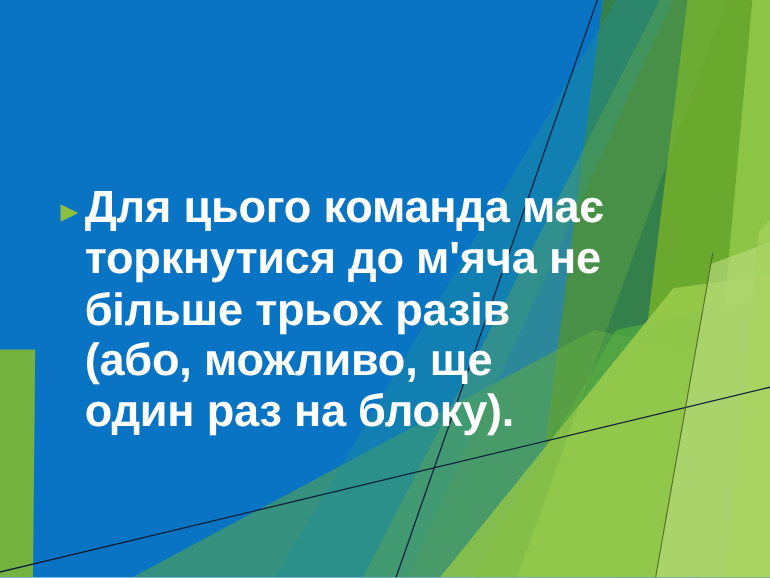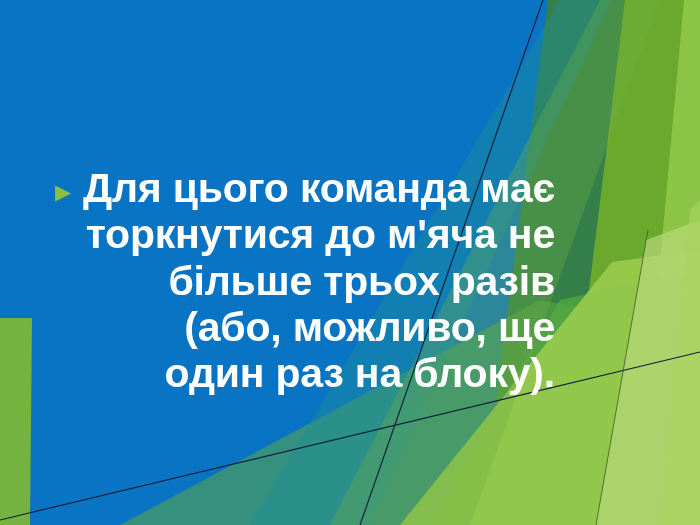--- a/index.html
+++ b/index.html
@@ -45,21 +45,20 @@
   }
   .bullet-text {
     flex: 1 1 auto;
     color: #ffffff;
     font-size: 41px;
     font-weight: bold;
     line-height: 1.13;
     letter-spacing: -0.2px;
     white-space: pre-line;
     text-rendering: optimizeLegibility;
-    text-align: right;
   }
 </style>
 </head>
 <body>
 
 <div id="slide">
 
   <svg id="bg-svg" viewBox="0 0 700 525" preserveAspectRatio="none">
 
     <rect x="0" y="0" width="700" height="525" fill="#0a74c4"></rect>

